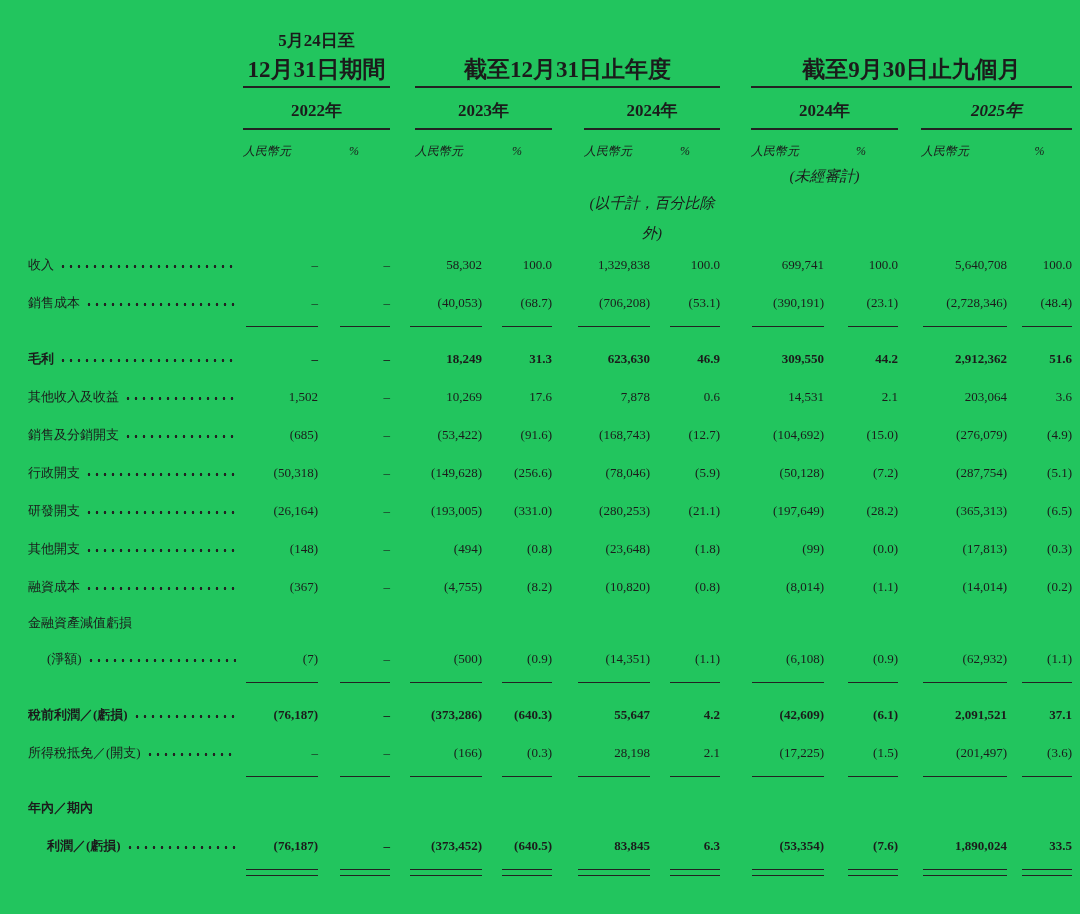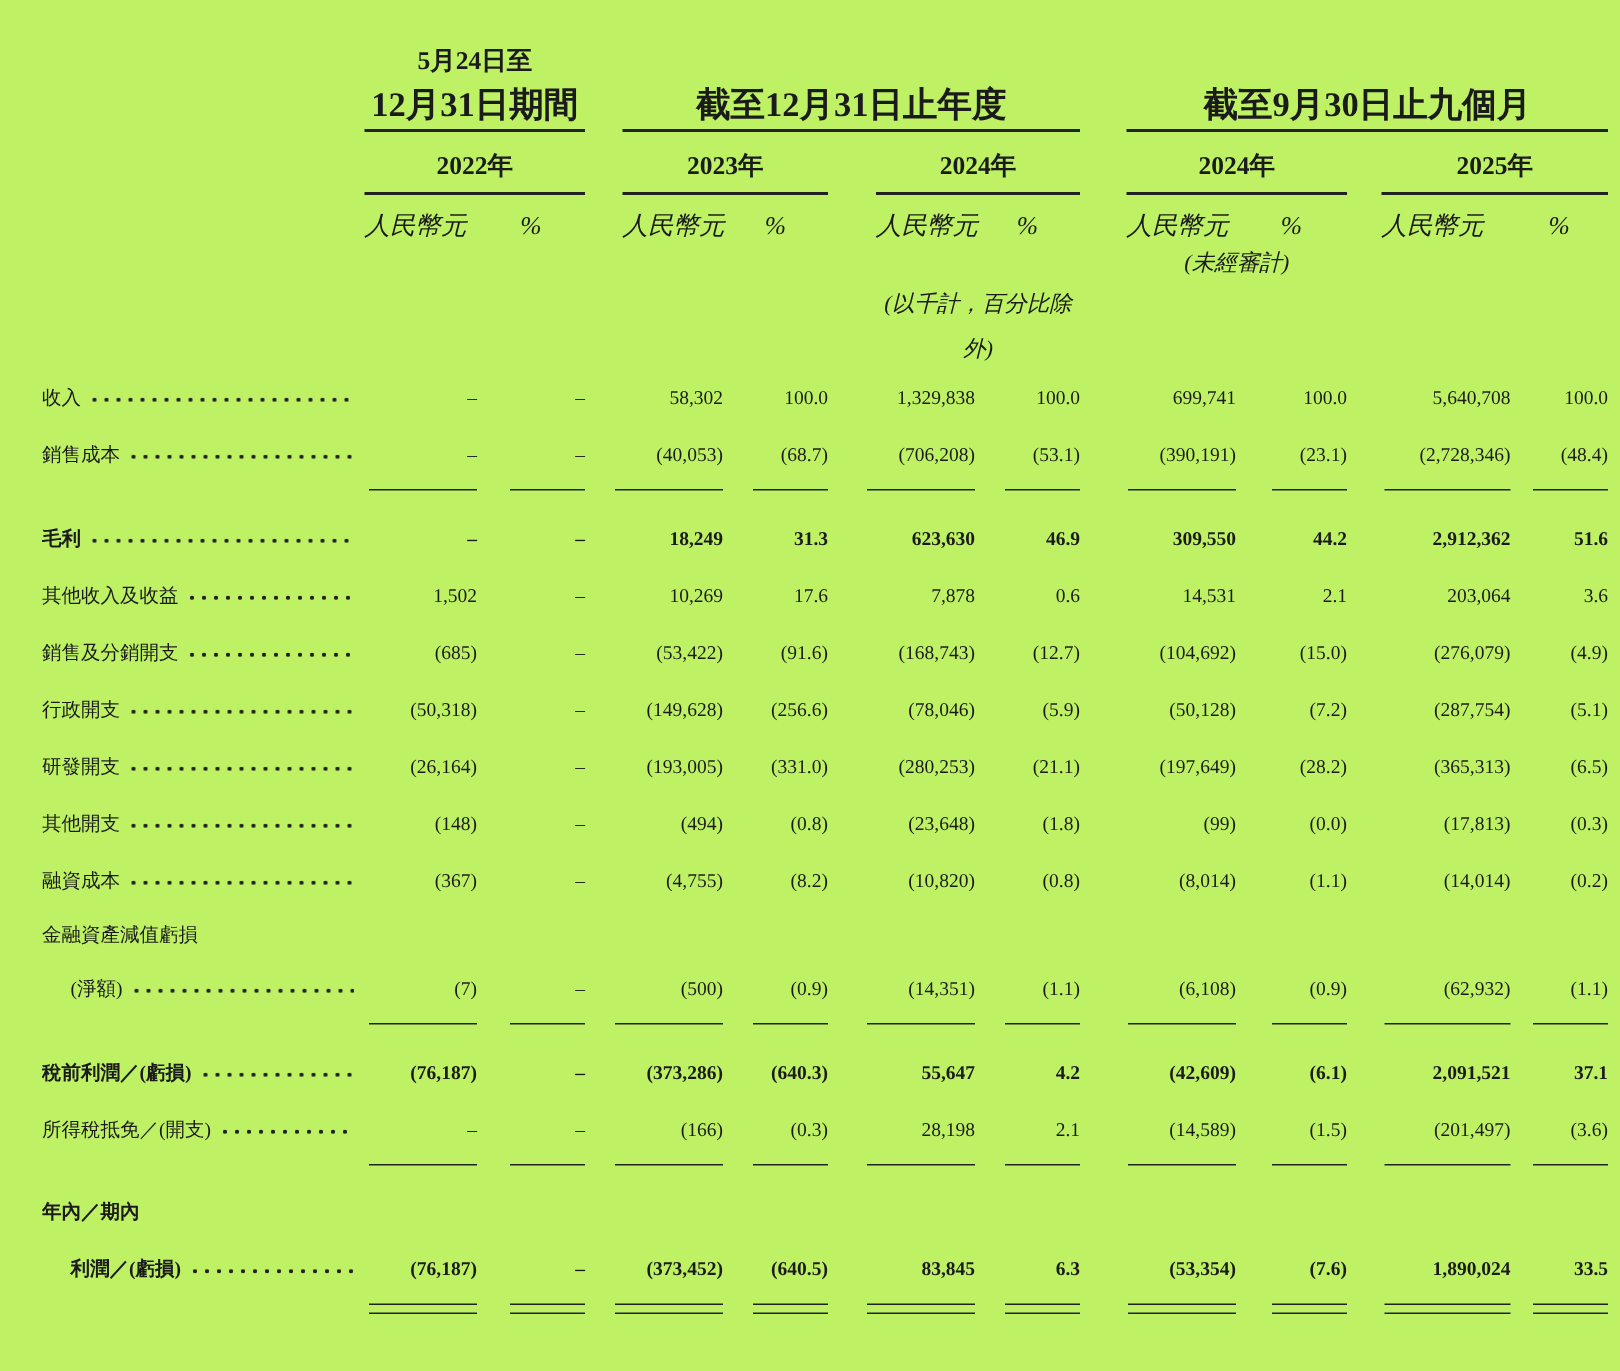--- a/index.html
+++ b/index.html
@@ -1,36 +1,36 @@
 <!DOCTYPE html>
 <html><head>
 <meta charset="utf-8">
 <style>
   html,body{margin:0;padding:0;background:#fff;}
   body{width:1080px;height:914px;overflow:hidden;color:#1b1b1b;
        font-family:"Liberation Serif","DejaVu Serif",serif;}
-  .page{box-sizing:border-box;width:1080px;height:914px;padding:26px 8px 0 28px;background:#bef264;}
+  .page{box-sizing:border-box;width:1080px;height:914px;padding:26px 8px 0 28px;background:#22c55e;}
   .g{display:grid;grid-template-columns:215px 75px 72px 92px 70px 98px 70px 104px 74px 109px 65px;}
   .b{font-weight:bold;}
   .it{font-style:italic;}
   .ctr{text-align:center;}
   
   .hA{height:30px;line-height:30px;font-size:17px;}
   .hB{height:28px;line-height:28px;font-size:23px;}
   .hY{height:30px;line-height:30px;font-size:17px;}
-  .hC{height:26px;line-height:26px;font-size:17px;}
+  .hC{height:26px;line-height:26px;font-size:12px;}
   .hU{height:24px;line-height:24px;font-size:15px;}
   .hN{height:30px;line-height:30px;font-size:15px;}
   .hrule{height:12px;}
   .hl{display:block;height:0;border-top:2.2px solid #222;margin-top:2px;}
   .s1{grid-column:2/4;} .s2{grid-column:4/6;} .s3{grid-column:6/8;}
   .s4{grid-column:8/10;} .s5{grid-column:10/12;}
   .s23{grid-column:4/8;} .s45{grid-column:8/12;}
   .m2{margin-left:25px;} .m3{margin-left:32px;} .m4{margin-left:31px;} .m5{margin-left:23px;}
-  .p2{padding-left:25px;} .p3{padding-left:32px;} .p4{padding-left:31px;} .p5{padding-left:23px;}
+  .p2{padding-left:25px;} .p3{padding-left:32px;} .p4{padding-left:31px;} .p5{padding-left:23px;font-style:italic;}
   .cur{white-space:nowrap;overflow:visible;}
   
   .tbl{margin-top:28px;font-size:13px;}
   .dr{height:38px;line-height:38px;}
   .sr{height:36px;line-height:36px;}
   .sr2{height:34px;line-height:34px;}
   .lr{height:40px;line-height:40px;}
   .dr>div,.lr>div{white-space:nowrap;}
   .dr>div:not(.lc),.lr>div:not(.lc){text-align:right;}
   .lc{display:flex;align-items:baseline;overflow:hidden;padding-right:4px;}
@@ -332,21 +332,21 @@
       <div class="lc">
           <span>所得稅抵免／(開支)</span>
           <i class="ld"></i>
         </div>
       <div>–</div>
         <div>–</div>
         <div>(166)</div>
         <div>(0.3)</div>
         <div>28,198</div>
         <div>2.1</div>
-        <div>(14,589)</div>
+        <div>(17,225)</div>
         <div>(1.5)</div>
         <div>(201,497)</div>
         <div>(3.6)</div>
     </div>
 
     <div class="g rr">
       <div></div>
         <i class="ln"></i>
         <i class="ln p"></i>
         <i class="ln"></i>

